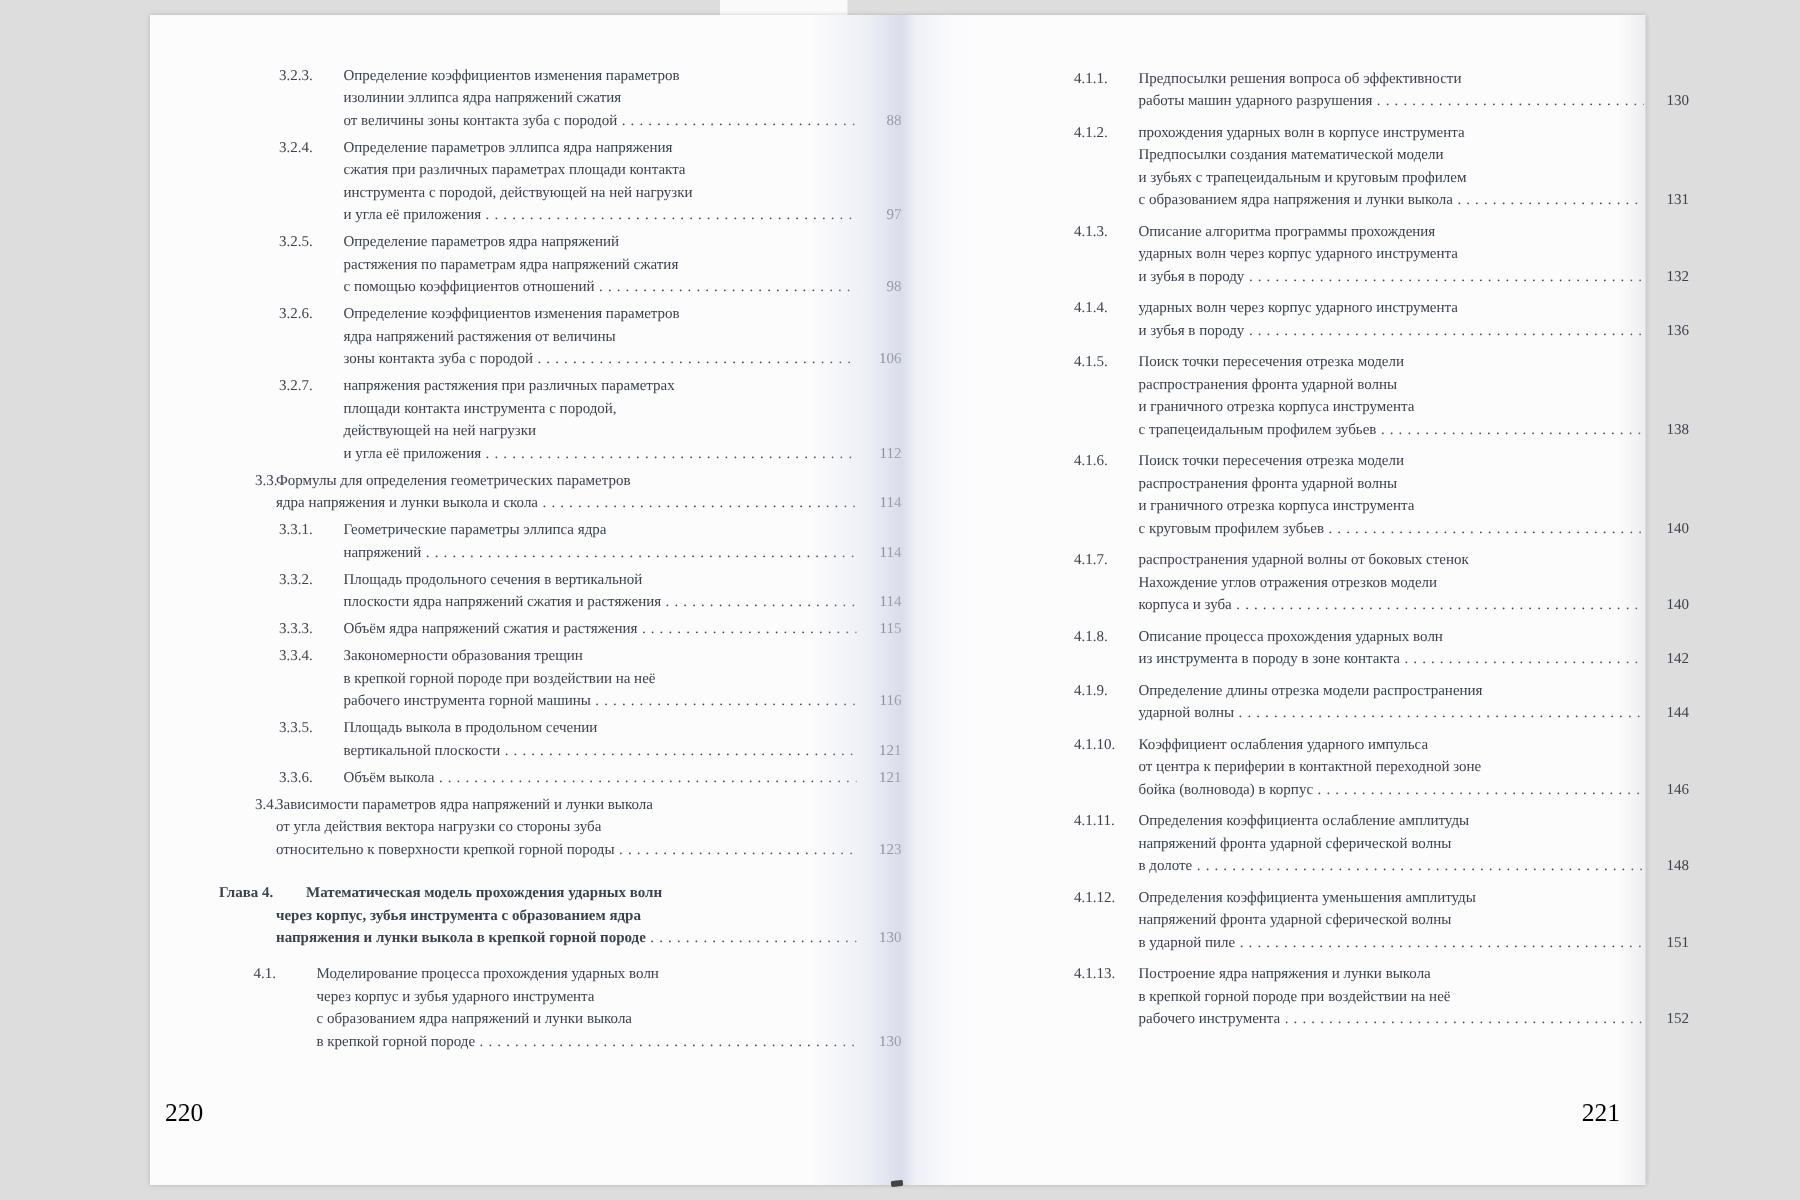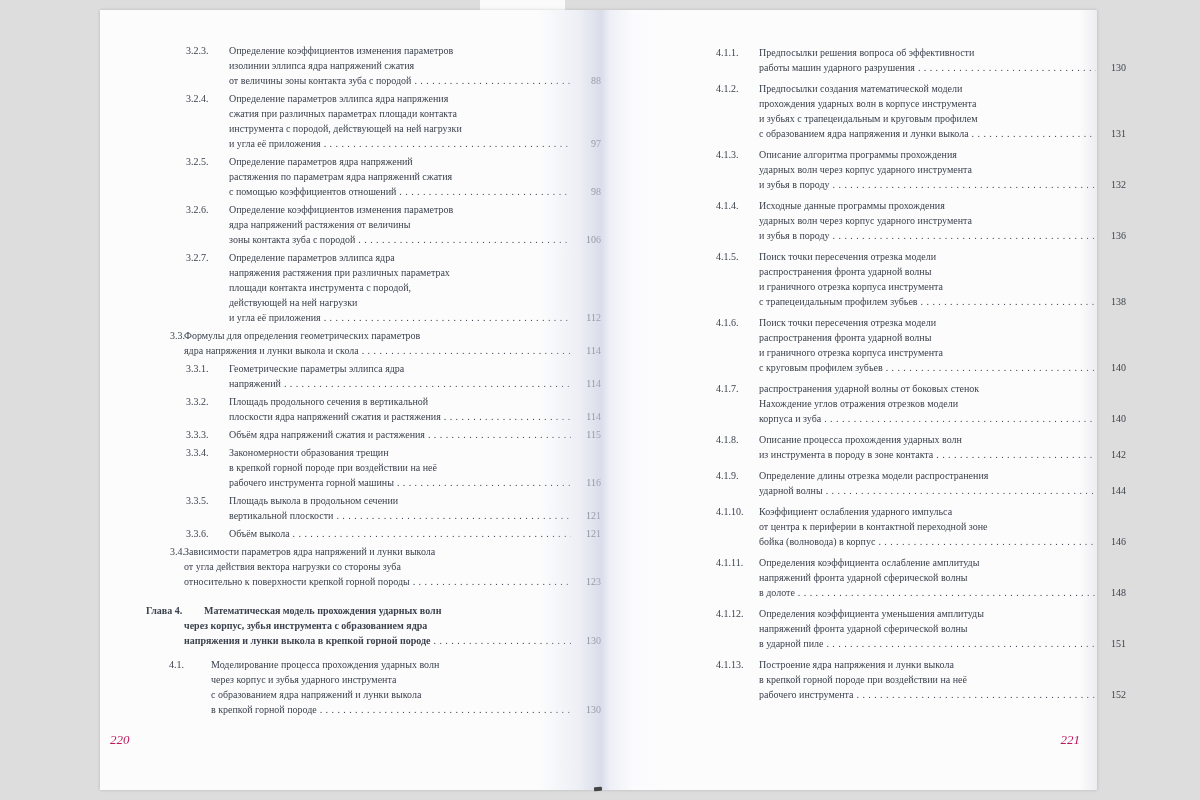--- a/index.html
+++ b/index.html
@@ -71,21 +71,21 @@
   .lvl-sec2 .line    { padding-left:65px; }
   .lvl-sec2 .num     { left:23px; }
 
   .lvl-chapter { font-weight:700; margin-top:14px; }
   .entries-left .lvl-chapter { margin-bottom:9px; }
   .lvl-chapter .line { padding-left:38px; }
   .lvl-chapter .line.first { padding-left:58px; }
   .lvl-chapter .num { left:0; }
   .lvl-chapter .dots, .lvl-chapter .pg { font-weight:400; }
 
-  .folio { position:absolute; font-size:13px; color:#be185d;font-style:italic; }
+  .folio { position:absolute; font-size:17px; color:#000000; }
   .folio-l { left:10px; top:722px; }
   .folio-r { right:17px; top:722px; }
 </style>
 </head>
 <body>
 
 <div class="scene">
   <div class="top-notch"></div>
   <div class="book">
     <div class="entries entries-left">
@@ -125,21 +125,20 @@
           <div class="line first"><span class="txt">Определение коэффициентов изменения параметров</span></div>
           <div class="line"><span class="txt">ядра напряжений растяжения от величины</span></div>
           <div class="line last">
             <span class="txt">зоны контакта зуба с породой</span>
             <span class="dots">........................................................................................................................</span>
             <span class="pg">106</span>
           </div>
         </div>
         <div class="entry lvl-sub">
           <span class="num">3.2.7.</span>
-          <div class="line first"><span class="txt">Определение параметров эллипса ядра</span></div>
           <div class="line"><span class="txt">напряжения растяжения при различных параметрах</span></div>
           <div class="line"><span class="txt">площади контакта инструмента с породой,</span></div>
           <div class="line"><span class="txt">действующей на ней нагрузки</span></div>
           <div class="line last">
             <span class="txt">и угла её приложения</span>
             <span class="dots">........................................................................................................................</span>
             <span class="pg">112</span>
           </div>
         </div>
         <div class="entry lvl-sec">
@@ -241,42 +240,41 @@
           <span class="num">4.1.1.</span>
           <div class="line first"><span class="txt">Предпосылки решения вопроса об эффективности</span></div>
           <div class="line last">
             <span class="txt">работы машин ударного разрушения</span>
             <span class="dots">........................................................................................................................</span>
             <span class="pg">130</span>
           </div>
         </div>
         <div class="entry lvl-sub">
           <span class="num">4.1.2.</span>
+          <div class="line"><span class="txt">прохождения ударных волн в корпусе инструмента</span></div>
           <div class="line first"><span class="txt">Предпосылки создания математической модели</span></div>
-          <div class="line"><span class="txt">прохождения ударных волн в корпусе инструмента</span></div>
           <div class="line"><span class="txt">и зубьях с трапецеидальным и круговым профилем</span></div>
           <div class="line last">
             <span class="txt">с образованием ядра напряжения и лунки выкола</span>
             <span class="dots">........................................................................................................................</span>
             <span class="pg">131</span>
           </div>
         </div>
         <div class="entry lvl-sub">
           <span class="num">4.1.3.</span>
           <div class="line first"><span class="txt">Описание алгоритма программы прохождения</span></div>
           <div class="line"><span class="txt">ударных волн через корпус ударного инструмента</span></div>
           <div class="line last">
             <span class="txt">и зубья в породу</span>
             <span class="dots">........................................................................................................................</span>
             <span class="pg">132</span>
           </div>
         </div>
         <div class="entry lvl-sub">
           <span class="num">4.1.4.</span>
-          <div class="line first"><span class="txt">Исходные данные программы прохождения</span></div>
           <div class="line"><span class="txt">ударных волн через корпус ударного инструмента</span></div>
           <div class="line last">
             <span class="txt">и зубья в породу</span>
             <span class="dots">........................................................................................................................</span>
             <span class="pg">136</span>
           </div>
         </div>
         <div class="entry lvl-sub">
           <span class="num">4.1.5.</span>
           <div class="line first"><span class="txt">Поиск точки пересечения отрезка модели</span></div>

